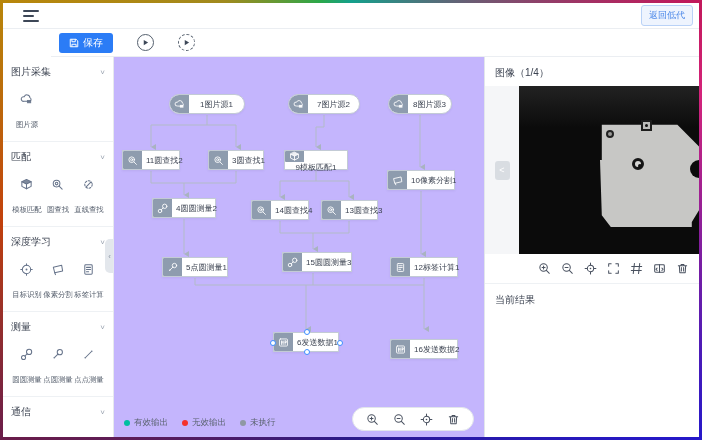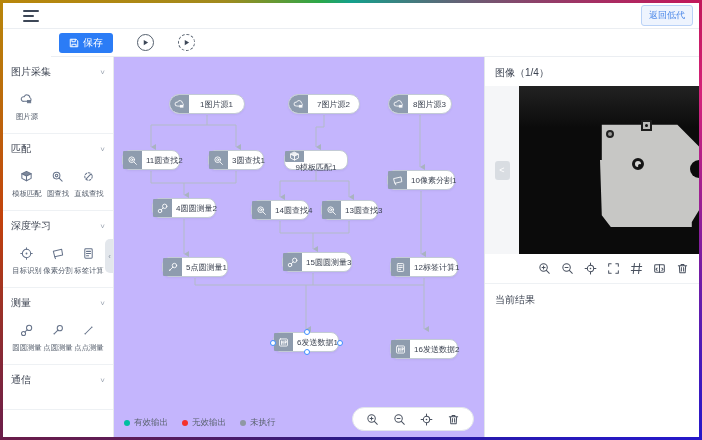--- a/index.html
+++ b/index.html
@@ -27,30 +27,30 @@
 
   
   .body { flex:1; display:flex; min-height:0; }
 
   
   .sidebar { width:111px; border-right:1px solid #e6e9ee; overflow:hidden; flex:none; background:#fff; position:relative; }
   .sec { border-bottom:1px solid #eef1f4; padding:6px 8px 8px; }
   .sec-h { display:flex; align-items:center; justify-content:space-between; font-size:10px; color:#3c4351; padding:2px 0 4px; cursor:pointer; }
   .sec-h .chev { color:#9aa3b0; font-size:8px; }
   .sec-grid { display:flex; flex-wrap:wrap; }
-  .tool { width:33%; display:flex; flex-direction:column; align-items:center; gap:3px; padding:7px 0 3px; cursor:pointer; }
+  .tool { width:33%; display:flex; flex-direction:column; align-items:center; gap:11px; padding:7px 0 3px; cursor:pointer; }
   .tool .t-ic { color:#66738a; height:18px; display:flex; align-items:center; }
   .tool .t-lb { font-size:8px; color:#555e6c; white-space:nowrap; transform:scale(.92); }
   .collapse-tab { position:absolute; right:-1px; top:182px; width:9px; height:34px; background:#e3e7ec; border-radius:5px 0 0 5px; display:flex; align-items:center; justify-content:center; color:#8b95a3; font-size:8px; cursor:pointer; z-index:5; }
 
   
   .canvas { flex:1; background:#c4b5fd; position:relative; overflow:hidden; border-right:1px solid #e2e6eb; }
   .edges { position:absolute; left:0; top:0; width:100%; height:100%; }
   .node { position:absolute; height:20px; display:flex; align-items:stretch; font-size:8px; color:#3c4351; background:#fff; border:1px solid #c3cbd5; box-shadow:0 1px 2px rgba(60,70,90,.08); cursor:pointer; }
-  .node.rect { border-radius:8px; }
+  .node.rect { border-radius:0; }
   .node.pill { border-radius:10px; }
   .node .nic { width:19px; background:#8e9cae; color:#fff; display:flex; align-items:center; justify-content:center; flex:none; }
   .node.rect .nic { border-radius:1px 0 0 1px; }
   .node.pill .nic { border-radius:10px 0 0 10px; }
   .node .nlb { flex:1; display:flex; align-items:center; justify-content:center; padding:0 4px; white-space:nowrap; }
   .hdl { position:absolute; width:6px; height:6px; background:#fff; border:1px solid #3d8eff; border-radius:50%; z-index:4; }
 
   .legend { position:absolute; left:10px; bottom:8px; display:flex; gap:14px; align-items:center; }
   .leg-it { display:flex; align-items:center; gap:4px; font-size:8.5px; color:#5a6370; }
   .leg-dot { width:6px; height:6px; border-radius:50%; }

